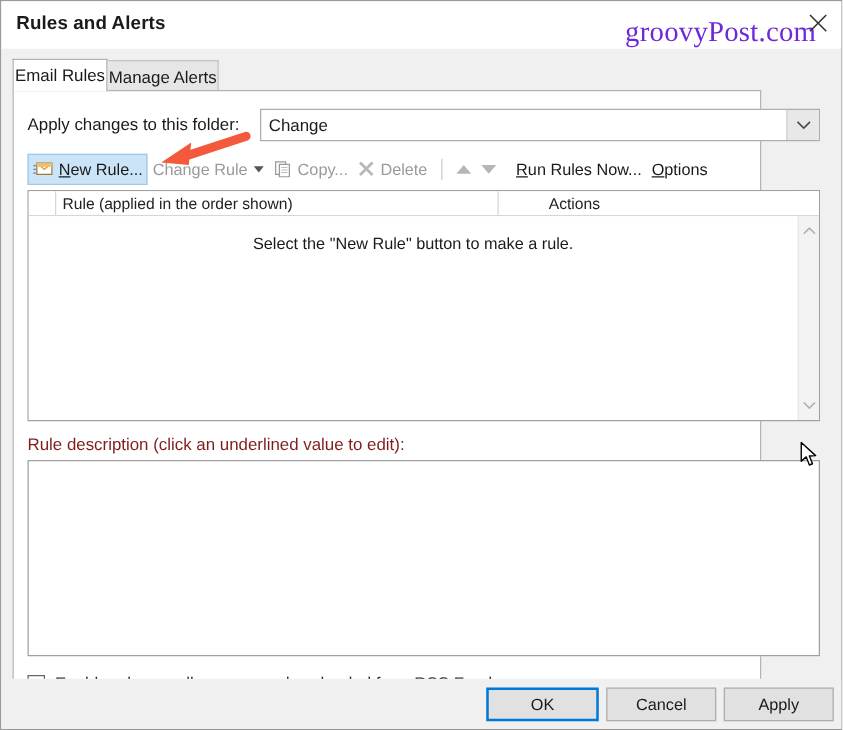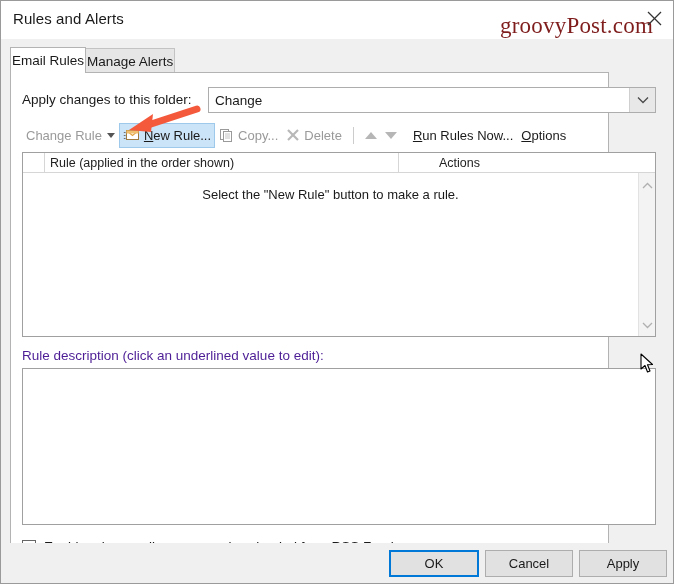--- a/index.html
+++ b/index.html
@@ -27,27 +27,28 @@
     width: 674px; height: 38px;
     background: #ffffff;
   }
   .title-text {
     position: absolute;
     left: 12px; top: 9px;
     font-size: 15px;
     color: #1a1a1a;
     letter-spacing: 0.1px;
     white-space: nowrap;
+    font-weight: bold;
   }
   .watermark {
     position: absolute;
     right: 22px; top: 12px;
     font-family: "Liberation Serif", serif;
     font-size: 23px;
-    color: #7f1d1d;
+    color: #6d28d9;
     white-space: nowrap;
     letter-spacing: 0.2px;
   }
   .close-btn {
     position: absolute;
     right: 4px; top: 2px;
     width: 34px; height: 30px;
     display: flex; align-items: center; justify-content: center;
     color: #333;
     cursor: default;
@@ -248,21 +249,21 @@
     justify-content: space-between;
     align-items: center;
     padding: 3px 0;
   }
 
   
   .desc-label {
     position: absolute;
     left: 11px; top: 275px;
     font-size: 13.5px;
-    color: #4c1d95;
+    color: #7f1d1d;
     white-space: nowrap;
   }
   .desc-box {
     position: absolute;
     left: 11px; top: 295px;
     width: 634px; height: 157px;
     border: 1px solid #a0a0a0;
     background: #ffffff;
   }
 
@@ -368,37 +369,37 @@
           <div class="combo-arrow">
             <svg width="12" height="8" viewBox="0 0 12 8">
               <polyline points="1,1.5 6,6.5 11,1.5" fill="none" stroke="#4a4a4a" stroke-width="1.3"></polyline>
             </svg>
           </div>
         </div>
       </div>
 
       <div class="toolbar">
 
-        <div class="tbtn dim">
-          <span>Change Rule</span>
-          <span class="caret-d"></span>
-        </div>
-
         <div class="tbtn hl">
           <span class="ico">
             <svg width="17" height="14" viewBox="0 0 17 14">
               <rect x="3.5" y="2.5" width="12" height="9" fill="#fff" stroke="#a07a3c" stroke-width="1"></rect>
               <polyline points="3.5,2.5 9.5,7.5 15.5,2.5" fill="none" stroke="#e3a23c" stroke-width="1.2"></polyline>
               <rect x="3.5" y="2.5" width="12" height="3" fill="#f0c070" stroke="none"></rect>
               <line x1="0.8" y1="4.5" x2="2.6" y2="4.5" stroke="#6f6f6f" stroke-width="1"></line>
               <line x1="0.8" y1="7.5" x2="2.6" y2="7.5" stroke="#6f6f6f" stroke-width="1"></line>
               <line x1="0.8" y1="10.5" x2="2.6" y2="10.5" stroke="#6f6f6f" stroke-width="1"></line>
             </svg>
           </span>
           <span><span class="ul">N</span><span id="nr-rest">ew Rule...</span></span>
+        </div>
+
+        <div class="tbtn dim">
+          <span>Change Rule</span>
+          <span class="caret-d"></span>
         </div>
 
         <div class="tbtn dim">
           <span class="ico">
             <svg width="15" height="14" viewBox="0 0 15 14">
               <rect x="1.5" y="1.5" width="8" height="10" fill="#fff" stroke="#9a9a9a" stroke-width="1"></rect>
               <rect x="4.5" y="3.5" width="8" height="10" fill="#fff" stroke="#9a9a9a" stroke-width="1"></rect>
               <line x1="6" y1="6" x2="11" y2="6" stroke="#bdbdbd" stroke-width="0.9"></line>
               <line x1="6" y1="8" x2="11" y2="8" stroke="#bdbdbd" stroke-width="0.9"></line>
               <line x1="6" y1="10" x2="11" y2="10" stroke="#bdbdbd" stroke-width="0.9"></line>

